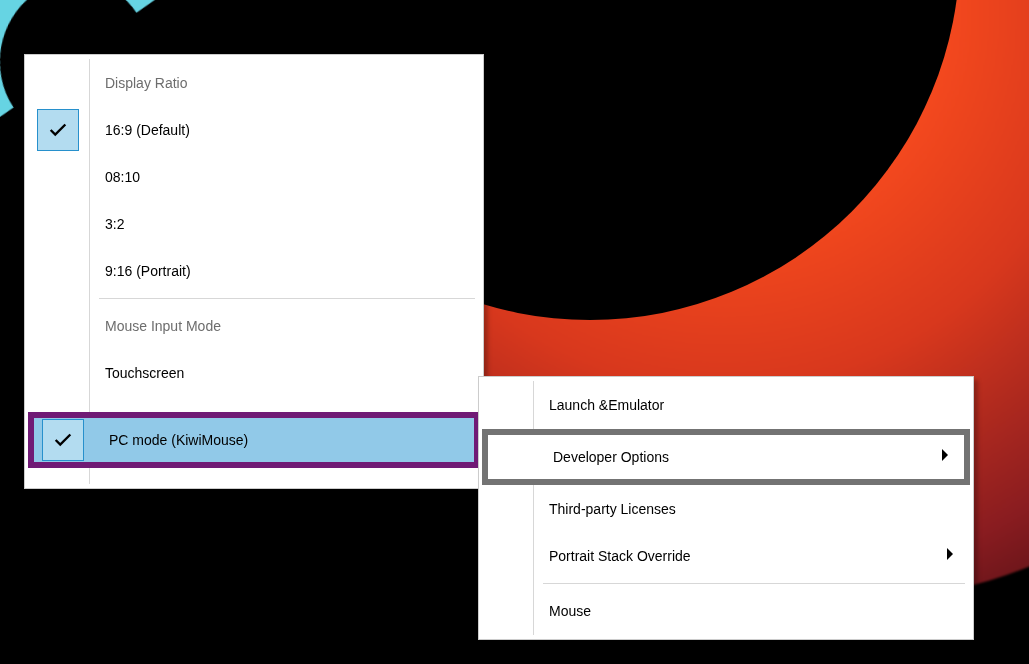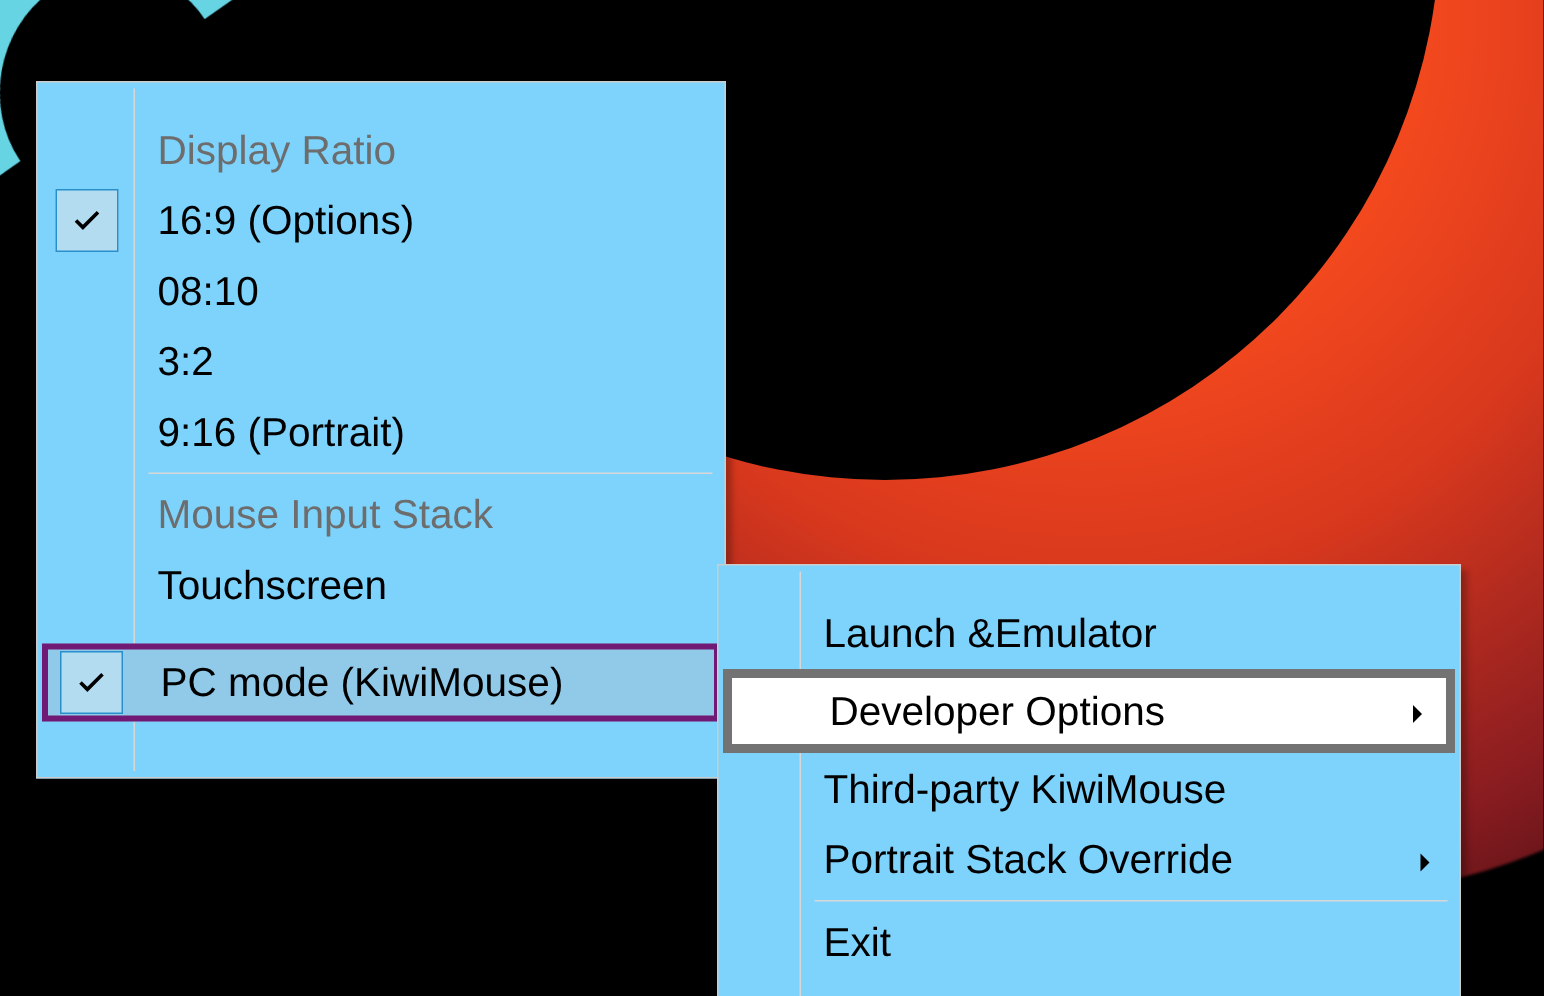--- a/index.html
+++ b/index.html
@@ -1,25 +1,25 @@
 <!DOCTYPE html>
 <html><head>
 <meta charset="utf-8">
 <style>
 html,body{margin:0;padding:0;width:1029px;height:664px;overflow:hidden;font-family:"Segoe UI",Arial,sans-serif;background:#000;position:relative}
 .bg-shape-red{position:absolute;width:900px;height:900px;border-radius:50%;right:-280px;top:-300px;background:radial-gradient(circle at 35% 35%,#ff6a3d 0%,#f64a1e 25%,#d8381d 45%,#891c20 70%,#350a10 90%);filter:blur(1px)}
 .bg-shape-cut{position:absolute;width:740px;height:740px;border-radius:50%;left:220px;top:-420px;background:#000}
 .bg-ring{position:absolute;left:-40px;top:-60px;width:150px;height:160px;border-radius:50%;border:40px solid #66d4e3;border-right-color:transparent;border-bottom-color:transparent;transform:rotate(10deg);filter:blur(.5px)}
-.menu{position:absolute;background:#7dd3fc;border:1px solid #cccccc;box-shadow:4px 4px 4px rgba(0,0,0,.25);padding:21px 2px;color:#000;font-size:27px}
+.menu{position:absolute;background:#ffffff;border:1px solid #cccccc;box-shadow:4px 4px 4px rgba(0,0,0,.25);padding:4px 2px;color:#000;font-size:14px}
 .menu-left{left:24px;top:54px;width:454px}
 .menu-right{left:478px;top:376px;width:490px}
 .item{position:relative;height:46px;line-height:46px;padding-left:76px;padding-right:18px;white-space:nowrap;margin:1px 2px}
 .item.header{color:#6d6d6d;cursor:default}
 .item.selectable{cursor:default}
-.item.highlight{background:#91c9e8;border:4px solid #701a75;margin:16px 1px;height:44px;line-height:44px;padding-left:75px}
+.item.highlight{background:#91c9e8;border:6px solid #701a75;margin:16px 1px;height:44px;line-height:44px;padding-left:75px}
 .sep{height:1px;background:#d7d7d7;margin:4px 6px 4px 72px}
 .gutter{position:absolute;left:64px;top:4px;bottom:4px;width:1px;background:#d7d7d7}
 .menu-right .gutter{left:54px}
 .menu-right .item{padding-left:66px}
 .menu-right .sep{margin-left:62px}
 .check{position:absolute;left:8px;top:50%;transform:translateY(-50%);width:40px;height:40px;background:#b3dcf0;border:1px solid #2790cc;display:flex;align-items:center;justify-content:center}
 .check svg{width:22px;height:22px}
 .arrow{position:absolute;right:14px;top:50%;transform:translateY(-50%)}
 .menu-right .item.highlight{background:#ffffff;border:6px solid #737373;margin:0 1px;height:44px;line-height:44px;padding-left:65px}
 </style>
@@ -34,38 +34,38 @@
   <div class="gutter"></div>
 
   <div class="item header">Display Ratio</div>
 
   <div class="item selectable">
     <span class="check">
       <svg viewBox="0 0 24 24">
           <path d="M4 12l5 5L20 6" fill="none" stroke="#000" stroke-width="2.6"></path>
         </svg>
     </span>
-    <span>16:9 (Options)</span>
+    <span>16:9 (Default)</span>
   </div>
 
   <div class="item selectable">
     <span>08:10</span>
   </div>
 
   <div class="item selectable">
     <span>3:2</span>
   </div>
 
   <div class="item selectable">
     <span>9:16 (Portrait)</span>
   </div>
 
   <div class="sep"></div>
 
-  <div class="item header">Mouse Input Stack</div>
+  <div class="item header">Mouse Input Mode</div>
 
   <div class="item selectable">
     <span>Touchscreen</span>
   </div>
 
   <div class="item selectable highlight">
     <span class="check">
       <svg viewBox="0 0 24 24">
           <path d="M4 12l5 5L20 6" fill="none" stroke="#000" stroke-width="2.6"></path>
         </svg>
@@ -84,30 +84,30 @@
   <div class="item selectable highlight">
     <span>Developer Options</span>
     <span class="arrow">
       <svg width="10" height="14" viewBox="0 0 10 14">
           <path d="M2 1l6 6-6 6z" fill="#000"></path>
         </svg>
     </span>
   </div>
 
   <div class="item selectable">
-    <span>Third-party KiwiMouse</span>
+    <span>Third-party Licenses</span>
   </div>
 
   <div class="item selectable">
     <span>Portrait Stack Override</span>
     <span class="arrow">
       <svg width="10" height="14" viewBox="0 0 10 14">
           <path d="M2 1l6 6-6 6z" fill="#000"></path>
         </svg>
     </span>
   </div>
 
   <div class="sep"></div>
 
   <div class="item selectable">
-    <span>Exit</span>
+    <span>Mouse</span>
   </div>
 </div>
 
 </body></html>

